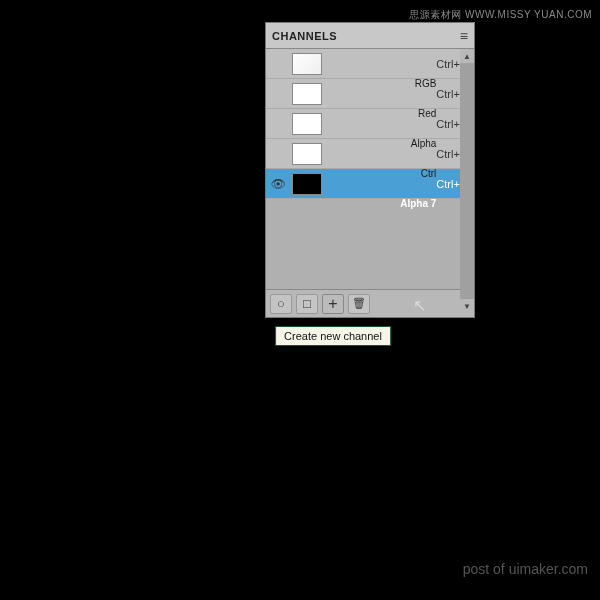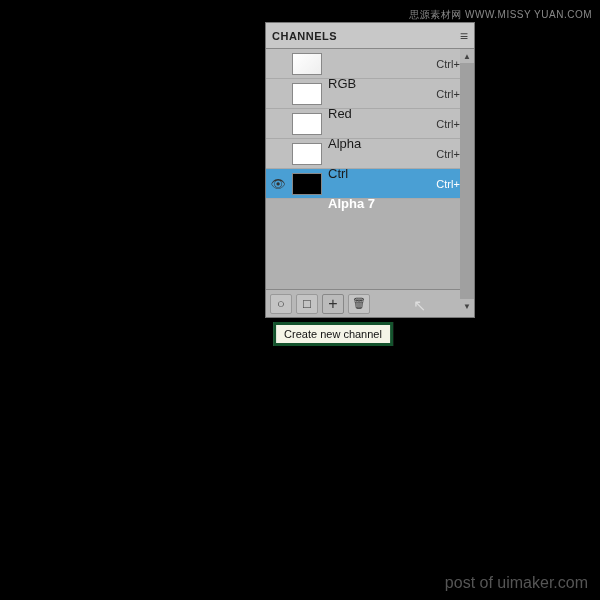--- a/index.html
+++ b/index.html
@@ -16,24 +16,24 @@
       position: absolute;
       top: 8px;
       right: 8px;
       color: #888;
       font-size: 10px;
       letter-spacing: 0.5px;
     }
 
     .watermark-bottom {
       position: absolute;
-      bottom: 8px;
+      bottom: 23px;
       right: 12px;
       color: #555;
-      font-size: 16px;
+      font-size: 14px;
     }
 
     .panel {
       position: absolute;
       top: 22px;
       left: 265px;
       width: 210px;
       background: #b0b0b0;
       border: 1px solid #777;
     }
@@ -116,21 +116,21 @@
     .thumb.rgb {
       background: linear-gradient(135deg, #fff 0%, #eee 100%);
     }
 
     .thumb.black {
       background: #000;
     }
 
     .channel-name {
       flex: 1;
-      font-size: 13px;
+      font-size: 10px;
       color: #1a1a1a;
       font-weight: normal;
       margin-top: 40px;
     }
 
     .channel-row.selected .channel-name {
       font-weight: bold;
     }
 
     .channel-shortcut {
@@ -203,21 +203,21 @@
       background: #bbb;
       border-color: #888;
     }
 
     .tooltip {
       position: absolute;
       bottom: -32px;
       left: 50%;
       transform: translateX(-50%);
       background: #f5f5e8;
-      border: 3px solid #14532d;
+      border: 1px solid #14532d;
       padding: 3px 8px;
       font-size: 11px;
       color: #111;
       white-space: nowrap;
       pointer-events: none;
       z-index: 100;
     }
 
     .footer-btn-container {
       position: relative;
@@ -226,21 +226,21 @@
     .cursor-indicator {
       position: absolute;
       font-size: 14px;
       color: #eee;
       pointer-events: none;
     }
   </style>
 </head>
 <body>
 
-<div style="width:600px;height:600px;background:#000;position:relative;">
+<div style="width:600px;height:600px;background:#000;position:relative;text-align:right;">
 
   <div class="watermark-top">
     <span>思源素材网 WWW.MISSY YUAN.COM</span>
   </div>
 
   <div class="panel">
 
     <div class="panel-header">
       <span class="panel-title">CHANNELS</span>
       <span class="panel-menu-icon">≡</span>

